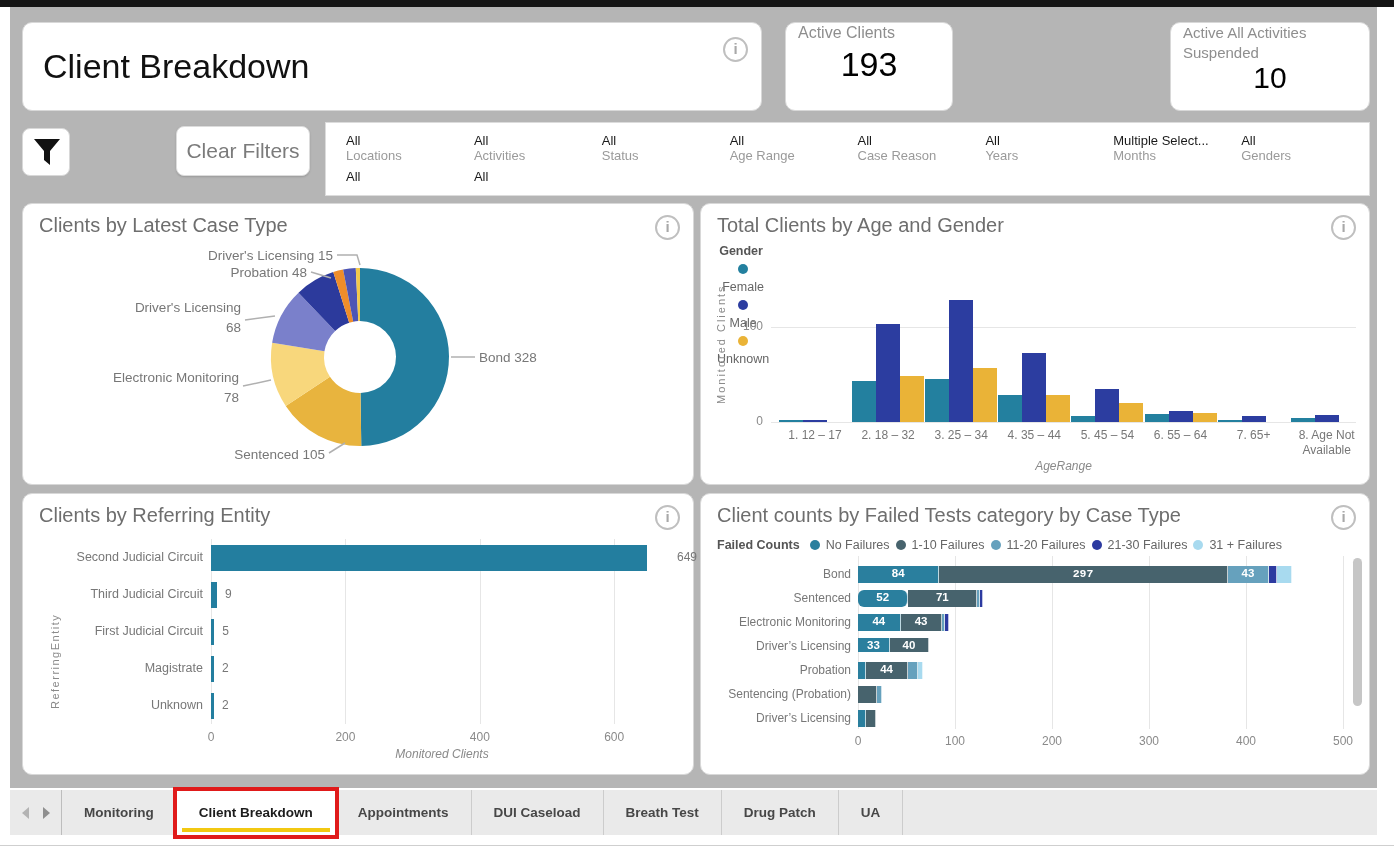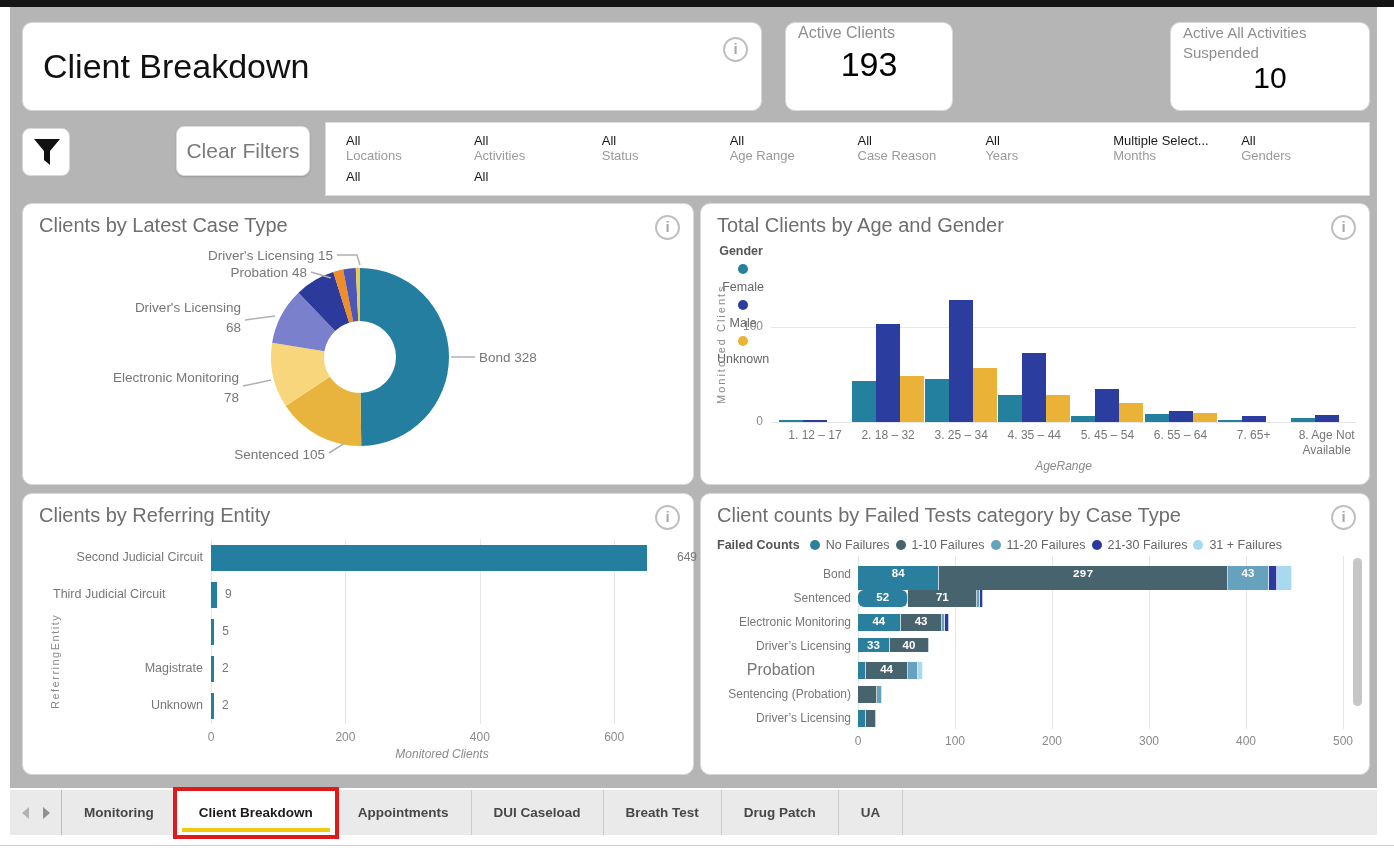--- a/index.html
+++ b/index.html
@@ -247,23 +247,24 @@
         <div class="tick-label" style="left: 163px; top: 236px; width: 50px; text-align: center;">0</div>
         <div class="grid-v" style="left: 322.4px; top: 45px; height: 185px;"></div>
         <div class="tick-label" style="left: 297.4px; top: 236px; width: 50px; text-align: center;">200</div>
         <div class="grid-v" style="left: 456.8px; top: 45px; height: 185px;"></div>
         <div class="tick-label" style="left: 431.8px; top: 236px; width: 50px; text-align: center;">400</div>
         <div class="grid-v" style="left: 591.2px; top: 45px; height: 185px;"></div>
         <div class="tick-label" style="left: 566.2px; top: 236px; width: 50px; text-align: center;">600</div>
         <div class="cat-label" style="left: 30px; top: 45px; width: 150px; text-align: right; line-height: 37px;">Second Judicial Circuit</div>
         <div class="hbar" style="left: 188px; top: 50.5px; width: 436.128px; height: 26px; background: rgb(35, 126, 159);"></div>
         <div class="hval" style="left: 618px; top: 45px; line-height: 37px; margin-left: 36px;">649</div>
-        <div class="cat-label" style="left: 30px; top: 82px; width: 150px; text-align: left; line-height: 37px;">Third Judicial Circuit</div>
+        <div class="cat-label" style="left: 30px; top: 82px; width: 150px; text-align: right; line-height: 37px;">Third Judicial Circuit</div>
         <div class="hbar" style="left: 188px; top: 87.5px; width: 6.048px; height: 26px; background: rgb(35, 126, 159);"></div>
         <div class="hval" style="left: 202.048px; top: 82px; line-height: 37px;">9</div>
+        <div class="cat-label" style="left: 30px; top: 119px; width: 150px; text-align: right; line-height: 37px;">First Judicial Circuit</div>
         <div class="hbar" style="left: 188px; top: 124.5px; width: 3.36px; height: 26px; background: rgb(35, 126, 159);"></div>
         <div class="hval" style="left: 199.36px; top: 119px; line-height: 37px;">5</div>
         <div class="cat-label" style="left: 30px; top: 156px; width: 150px; text-align: right; line-height: 37px;">Magistrate</div>
         <div class="hbar" style="left: 188px; top: 161.5px; width: 3px; height: 26px; background: rgb(35, 126, 159);"></div>
         <div class="hval" style="left: 199px; top: 156px; line-height: 37px;">2</div>
         <div class="cat-label" style="left: 30px; top: 193px; width: 150px; text-align: right; line-height: 37px;">Unknown</div>
         <div class="hbar" style="left: 188px; top: 198.5px; width: 3px; height: 26px; background: rgb(35, 126, 159);"></div>
         <div class="hval" style="left: 199px; top: 193px; line-height: 37px;">2</div>
       </div>
     <div class="axis-title" style="left:188px;width:462px;top:253px;text-align:center;">Monitored Clients</div>
@@ -292,21 +293,21 @@
         <div class="tick-label" style="left: 229px; top: 240px; width: 50px; text-align: center;">100</div>
         <div class="grid-v" style="left: 351px; top: 62px; height: 173px;"></div>
         <div class="tick-label" style="left: 326px; top: 240px; width: 50px; text-align: center;">200</div>
         <div class="grid-v" style="left: 448px; top: 62px; height: 173px;"></div>
         <div class="tick-label" style="left: 423px; top: 240px; width: 50px; text-align: center;">300</div>
         <div class="grid-v" style="left: 545px; top: 62px; height: 173px;"></div>
         <div class="tick-label" style="left: 520px; top: 240px; width: 50px; text-align: center;">400</div>
         <div class="grid-v" style="left: 642px; top: 62px; height: 173px;"></div>
         <div class="tick-label" style="left: 617px; top: 240px; width: 50px; text-align: center;">500</div>
         <div class="cat-label" style="left: 10px; top: 68px; width: 140px; text-align: right; line-height: 24px; font-size: 12px;">Bond</div>
-        <div class="hbar" style="left: 157px; top: 71.5px; height: 24px; white-space: nowrap; border-radius: 6px;">
+        <div class="hbar" style="left: 157px; top: 71.5px; height: 17px; white-space: nowrap; border-radius: 6px;">
           <div class="seg" style="width: 81.48px; background: rgb(42, 127, 158);">
             <span>84</span>
           </div>
           <div class="seg" style="width: 288.09px; background: rgb(71, 99, 109); font-family: Liberation Mono, monospace;">
             <span>297</span>
           </div>
           <div class="seg" style="width: 41.71px; background: rgb(102, 161, 189);">
             <span>43</span>
           </div>
           <div class="seg" style="width: 7.76px; background: rgb(44, 58, 160);"></div>
@@ -336,21 +337,21 @@
         </div>
         <div class="cat-label" style="left: 10px; top: 140px; width: 140px; text-align: right; line-height: 24px; font-size: 12px;">Driver’s Licensing</div>
         <div class="hbar" style="left: 157px; top: 143.5px; height: 14px; white-space: nowrap; text-decoration: underline;">
           <div class="seg" style="width: 32.01px; background: rgb(42, 127, 158);">
             <span>33</span>
           </div>
           <div class="seg" style="width: 38.8px; background: rgb(71, 99, 109);">
             <span>40</span>
           </div>
         </div>
-        <div class="cat-label" style="left: 10px; top: 164px; width: 140px; text-align: center; line-height: 24px; font-size: 16px;">Probation</div>
+        <div class="cat-label" style="left: 10px; top: 164px; width: 140px; text-align: right; line-height: 24px; font-size: 12px;">Probation</div>
         <div class="hbar" style="left: 157px; top: 167.5px; height: 17px; white-space: nowrap;">
           <div class="seg" style="width: 7.76px; background: rgb(42, 127, 158);"></div>
           <div class="seg" style="width: 42.68px; background: rgb(71, 99, 109);">
             <span>44</span>
           </div>
           <div class="seg" style="width: 9.7px; background: rgb(102, 161, 189);"></div>
           <div class="seg" style="width: 4.85px; background: rgb(168, 218, 239);"></div>
         </div>
         <div class="cat-label" style="left: 10px; top: 188px; width: 140px; text-align: right; line-height: 24px; font-size: 12px;">Sentencing (Probation)</div>
         <div class="hbar" style="left: 157px; top: 191.5px; height: 17px; white-space: nowrap;">

